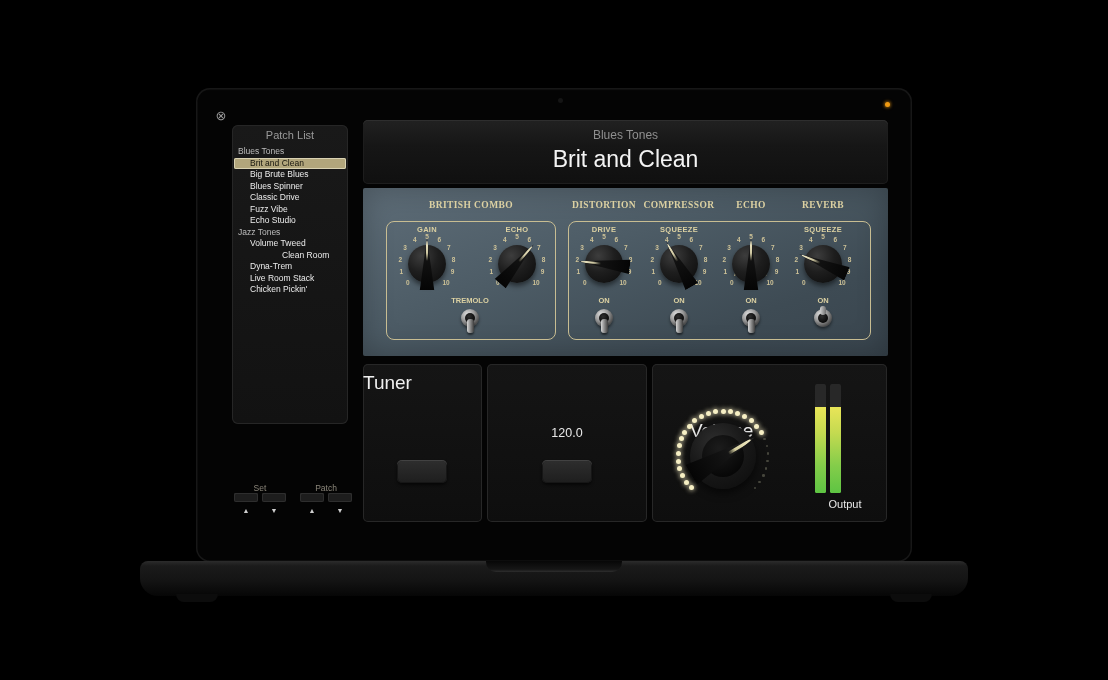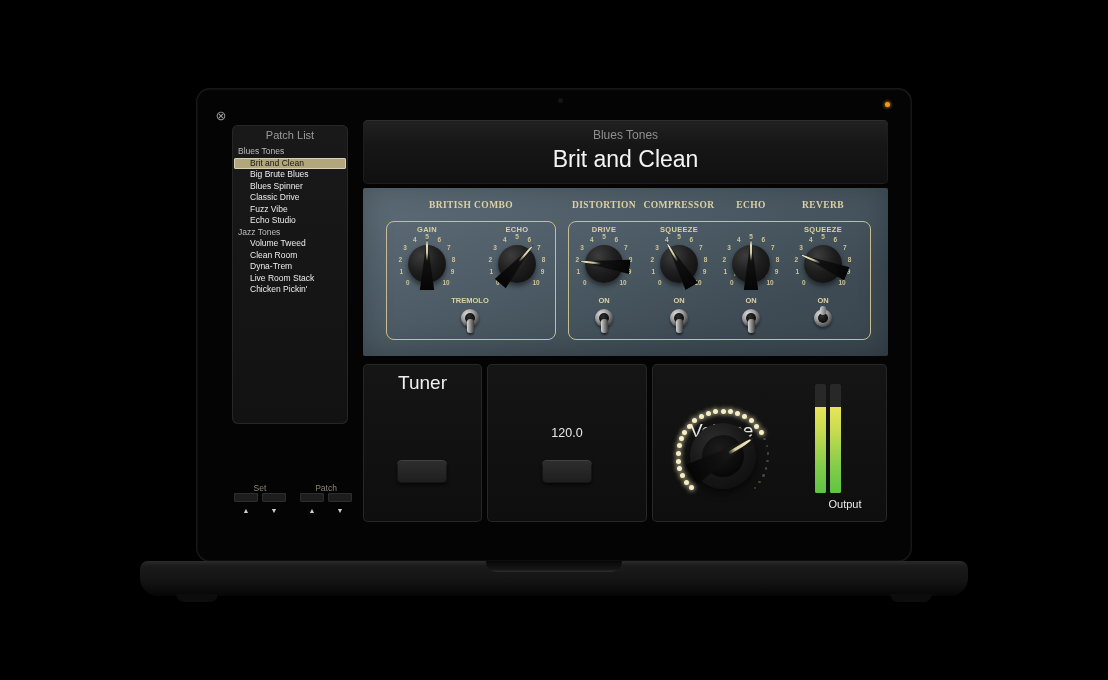--- a/index.html
+++ b/index.html
@@ -84,21 +84,21 @@
   .toggle.up .t-lever{left:8px;top:-1px;width:6px;height:9px;border-radius:3px;
        background:linear-gradient(90deg,#cfcfcf,#6f6f6f);}
 
   
   .panel{top:364px;height:158px;border-radius:5px;background:linear-gradient(180deg,#151515,#0e0e0e);
        box-shadow:inset 0 0 0 1px #272727;}
   .panel.tuner{left:363px;width:119px;}
   .panel.tap{left:487px;width:160px;}
   .panel.volume{left:652px;width:235px;}
   .panel-title{font-size:19px;color:#f0f0f0;}
-  .tuner-title{left:363px;top:372px;width:119px;text-align:center;}
+  .tuner-title{left:363px;top:372px;width:119px;text-align:left;}
   .tap-title{left:487px;top:372px;width:160px;text-align:center;}
   .vol-title{left:690px;top:372px;width:120px;text-align:left;margin-top:48px;}
   .bpm{left:487px;top:426px;width:160px;text-align:center;font-size:12.5px;color:#e8e8e8;}
   .push-btn{width:50px;height:23px;border-radius:5px;
        background:linear-gradient(180deg,#2e2e2e,#1e1e1e);
        box-shadow:inset 0 1px 0 #424242, inset 0 0 0 1px #161616, 0 2px 3px rgba(0,0,0,.6);}
   .tuner-btn{left:397px;top:460px;}
   .tap-btn{left:542px;top:460px;}
 
   
@@ -146,21 +146,21 @@
   <div class="patch-items" id="patch-items">
       <div class="p-row p-cat" style="position: relative;">Blues Tones</div>
       <div class="p-row p-item selected" style="position: relative;">Brit and Clean</div>
       <div class="p-row p-item" style="position: relative;">Big Brute Blues</div>
       <div class="p-row p-item" style="position: relative;">Blues Spinner</div>
       <div class="p-row p-item" style="position: relative;">Classic Drive</div>
       <div class="p-row p-item" style="position: relative;">Fuzz Vibe</div>
       <div class="p-row p-item" style="position: relative;">Echo Studio</div>
       <div class="p-row p-cat" style="position: relative;">Jazz Tones</div>
       <div class="p-row p-item" style="position: relative;">Volume Tweed</div>
-      <div class="p-row p-item" style="position: relative;">Clean Room</div>
+      <div class="p-row p-item" style="position: relative; margin-left: 32px;">Clean Room</div>
       <div class="p-row p-item" style="position: relative;">Dyna-Trem</div>
       <div class="p-row p-item" style="position: relative;">Live Room Stack</div>
       <div class="p-row p-item" style="position: relative;">Chicken Pickin'</div>
     </div>
 
   <div class="nav-label" style="left:234px;">Set</div>
   <div class="nav-label" style="left:300px;">Patch</div>
   <div class="nav-btn" style="left:234px;"></div>
   <div class="nav-btn" style="left:262px;"></div>
   <div class="nav-btn" style="left:300px;"></div>

